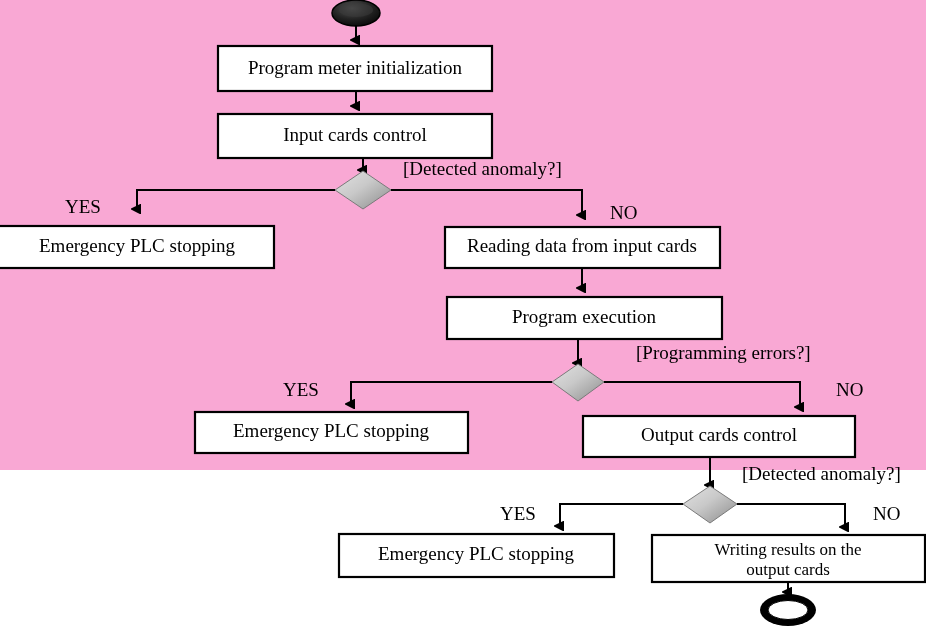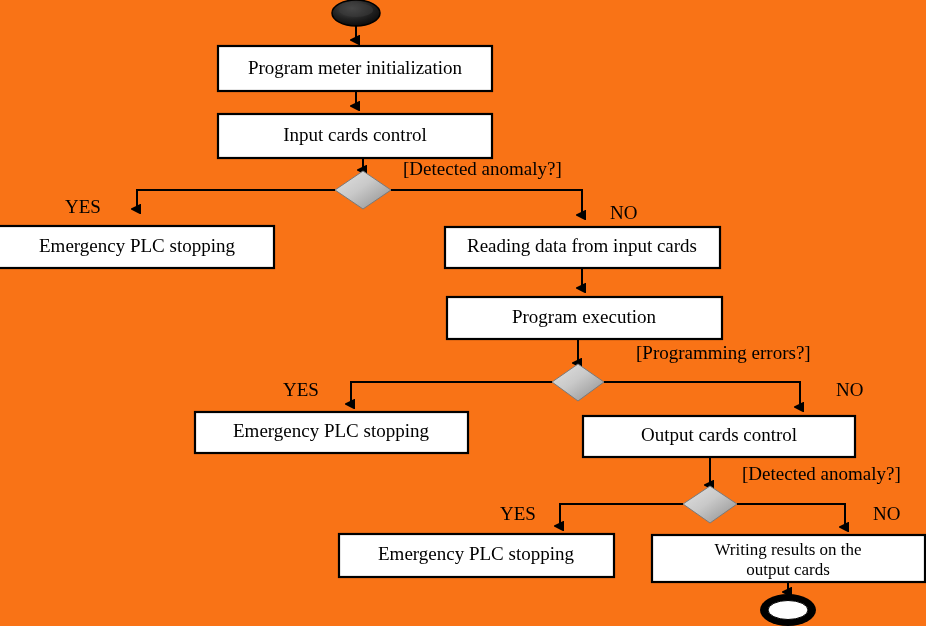--- a/index.html
+++ b/index.html
@@ -9,22 +9,22 @@
   }
   body {
     width: 926px;
     height: 626px;
     font-family: "Liberation Serif", serif;
     overflow: hidden;
   }
   #diagram-root {
     position: relative;
     width: 926px;
-    height: 626px;
-    background: #f97316;
+    height: 470px;
+    background: #f9a8d4;
   }
   svg#flow-svg {
     position: absolute;
     left: 0;
     top: 0;
     width: 926px;
     height: 626px;
     display: block;
   }
   .node-box {

